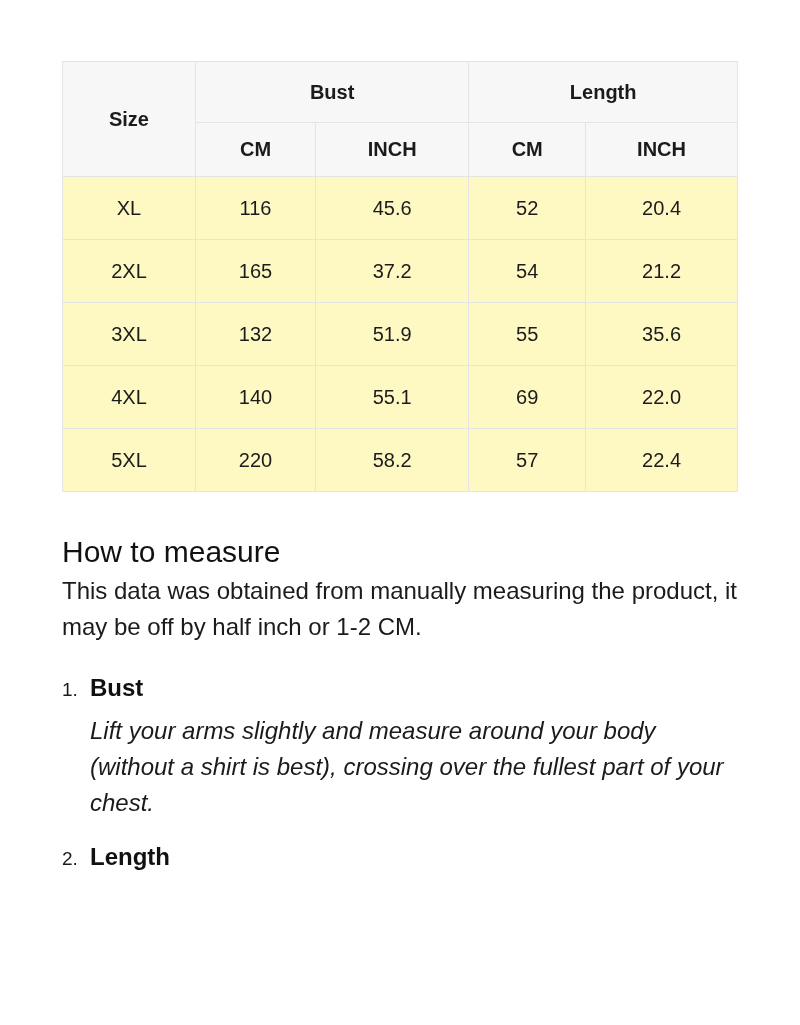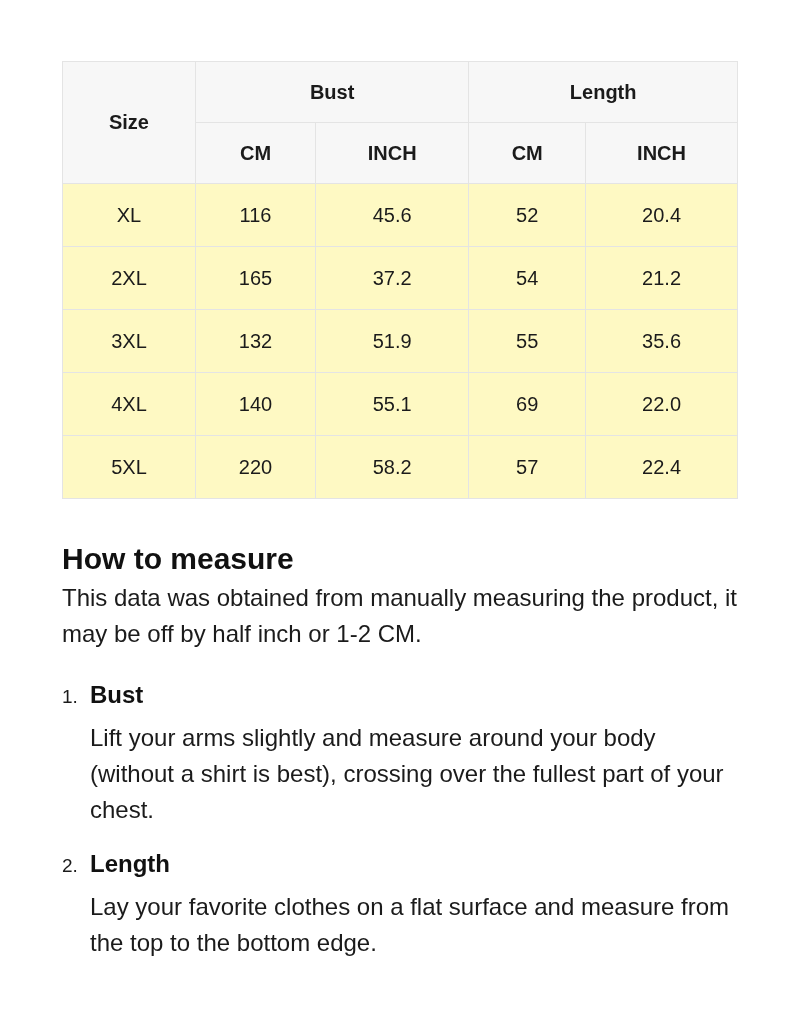--- a/index.html
+++ b/index.html
@@ -32,32 +32,32 @@
     text-align: center;
     vertical-align: middle;
     font-size: 20px;
     padding: 0;
   }
   table.size-chart thead th {
     background: #f7f7f7;
     font-weight: bold;
   }
   tr.head-row-1 th { height: 61px; }
-  tr.head-row-2 th { height: 61px; }
+  tr.head-row-2 th { height: 54px; }
   table.size-chart tbody td {
     height: 63px;
     background: #fef9c3;
     font-weight: normal;
   }
 
   
   h2.htm-title {
     font-size: 30px;
     line-height: 34px;
-    font-weight: bold;
+    font-weight: normal;
     color: #111111;
     margin: 43px 0 0 0;
   }
   p.htm-intro {
     font-size: 24px;
     line-height: 36px;
     margin: 4px 0 0 0;
   }
   ol.steps {
     list-style: none;
@@ -78,20 +78,21 @@
   .step-term {
     font-size: 24px;
     line-height: 30px;
     font-weight: bold;
     color: #111111;
   }
   .step-desc {
     font-size: 24px;
     line-height: 36px;
     margin: 10px 0 21px 28px;
+    font-style: italic;
   }
 </style>
 </head>
 <body>
 
 <div class="page">
   <div class="content">
 
     <table class="size-chart">
       <colgroup>
@@ -163,18 +164,17 @@
           <span class="step-num">1.</span>
           <span class="step-term">Bust</span>
         </div>
         <p class="step-desc">Lift your arms slightly and measure around your body (without a shirt is best), crossing over the fullest part of your chest.</p>
       </li>
       <li>
         <div class="step-head">
           <span class="step-num">2.</span>
           <span class="step-term">Length</span>
         </div>
-        <p class="step-desc">Lay your favorite clothes on a flat surface and measure from the top to the bottom edge.</p>
       </li>
     </ol>
 
   </div>
 </div>
 
 </body></html>

